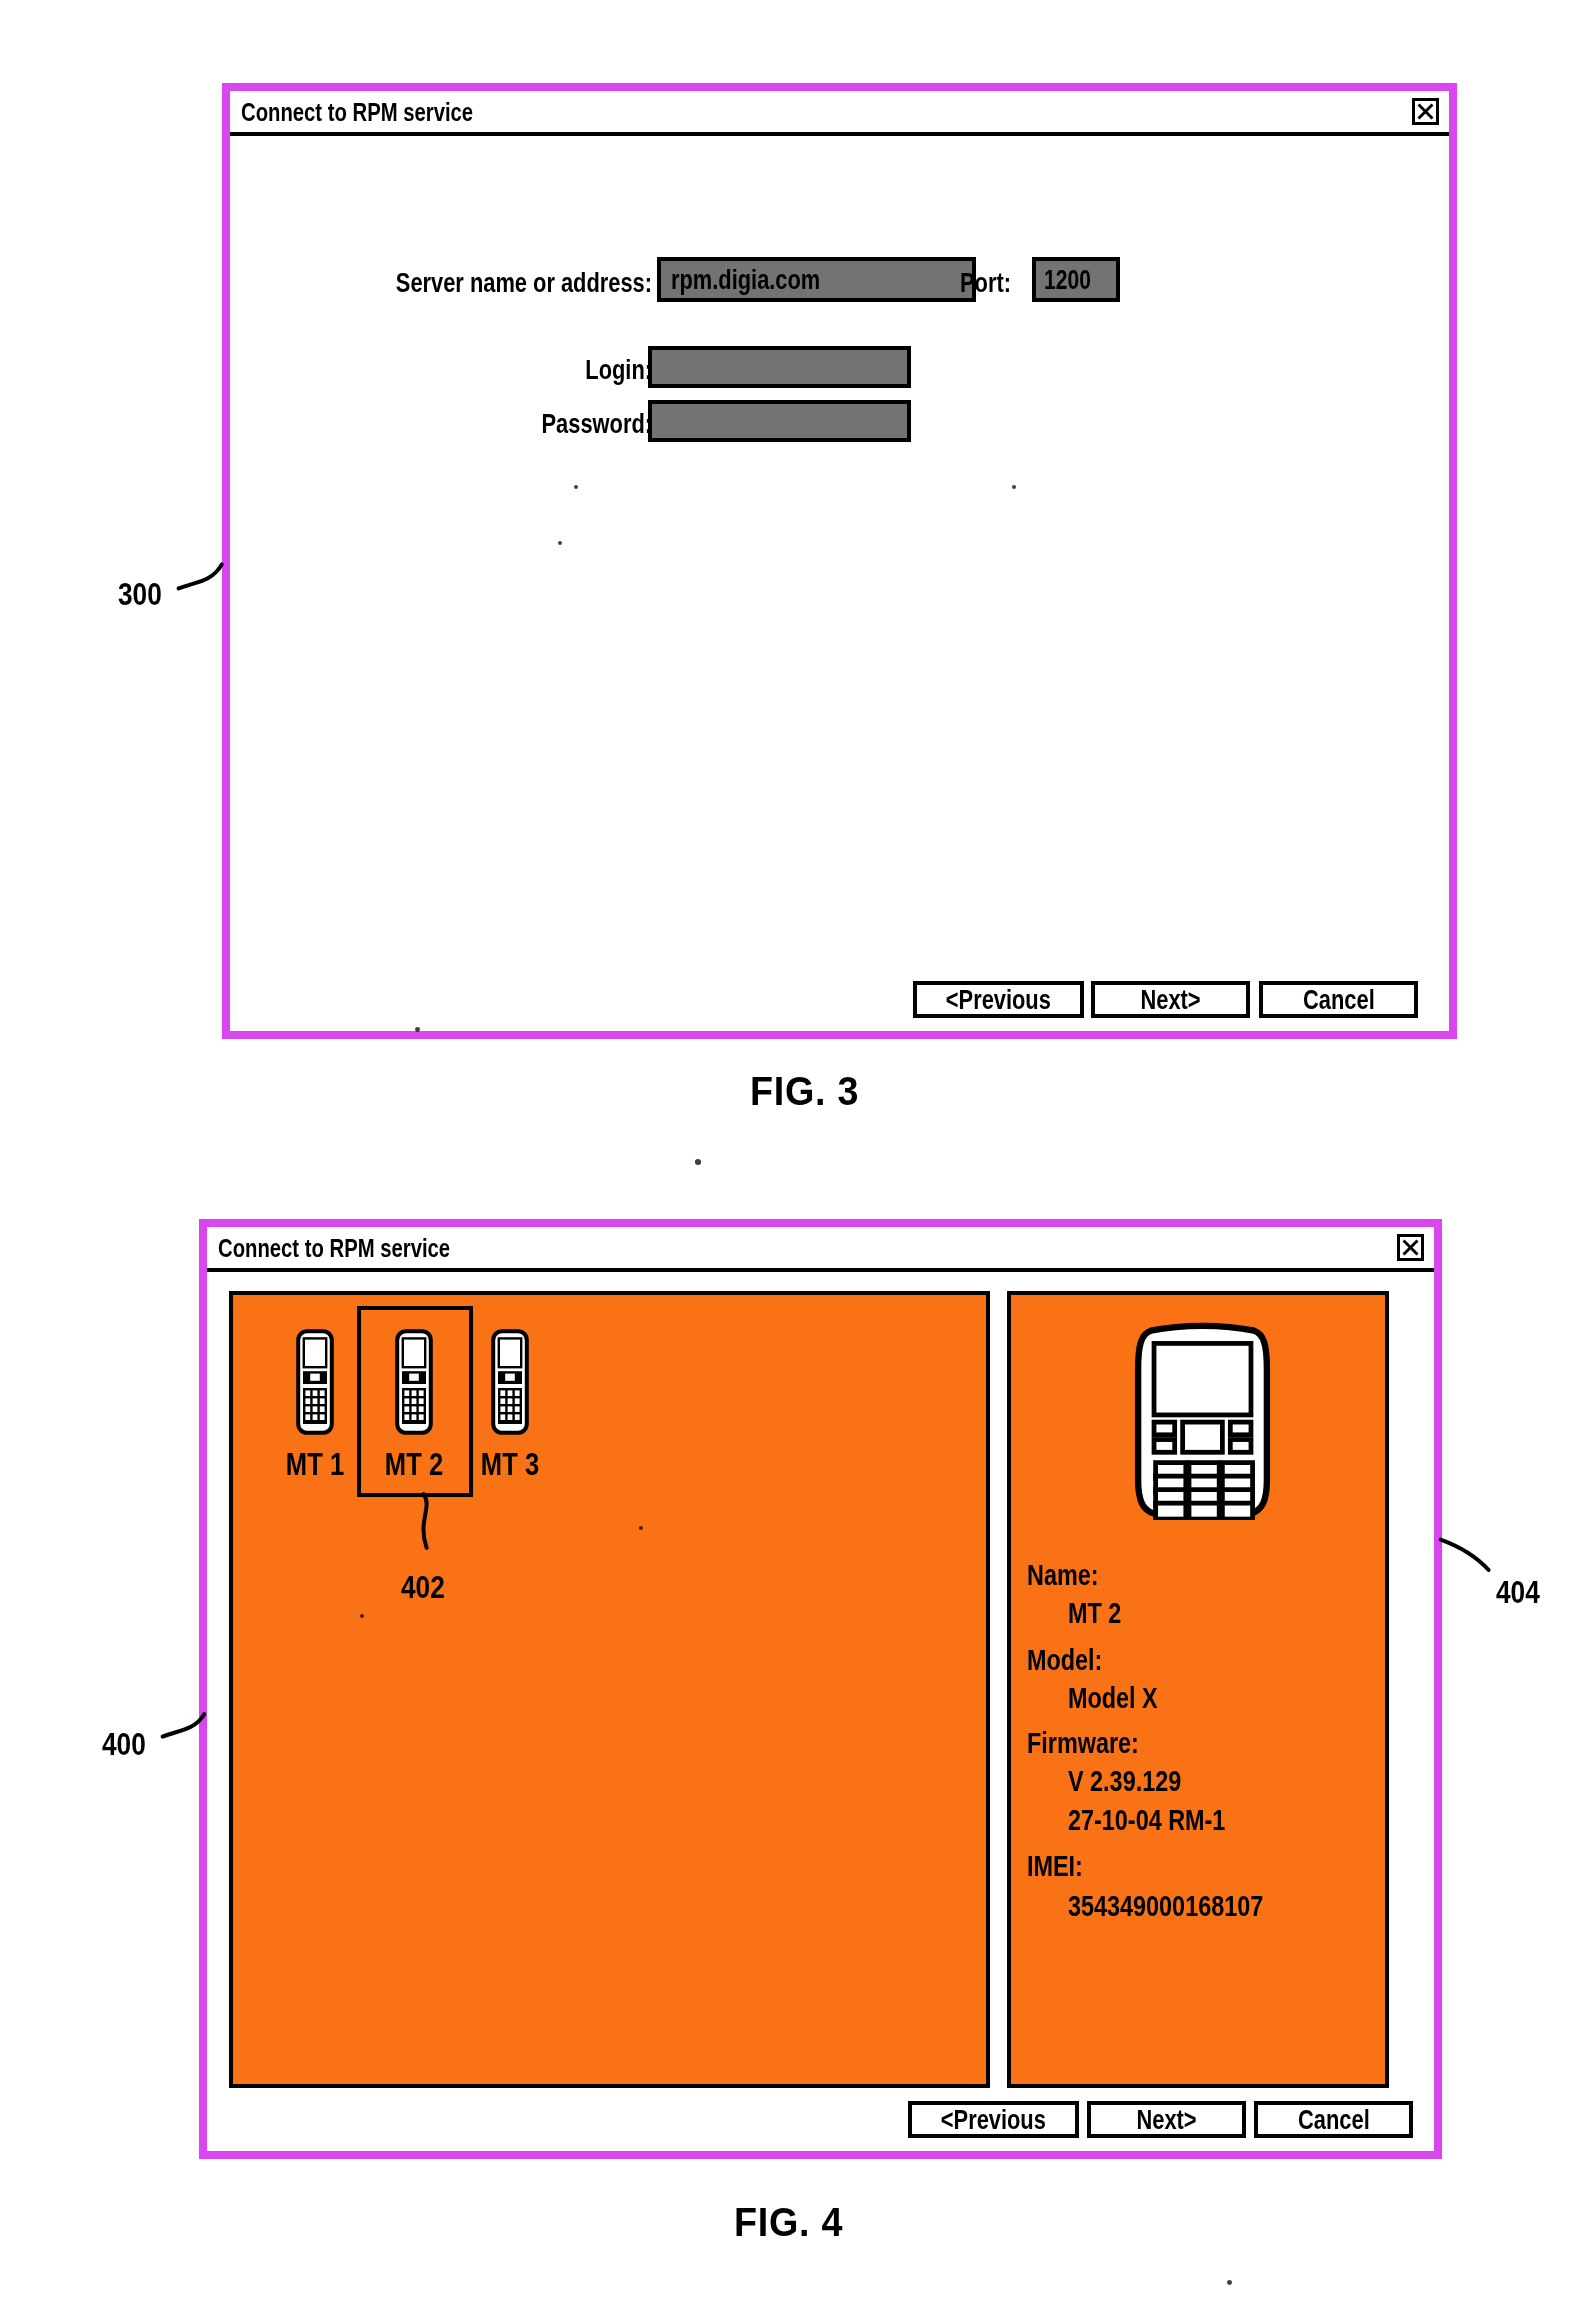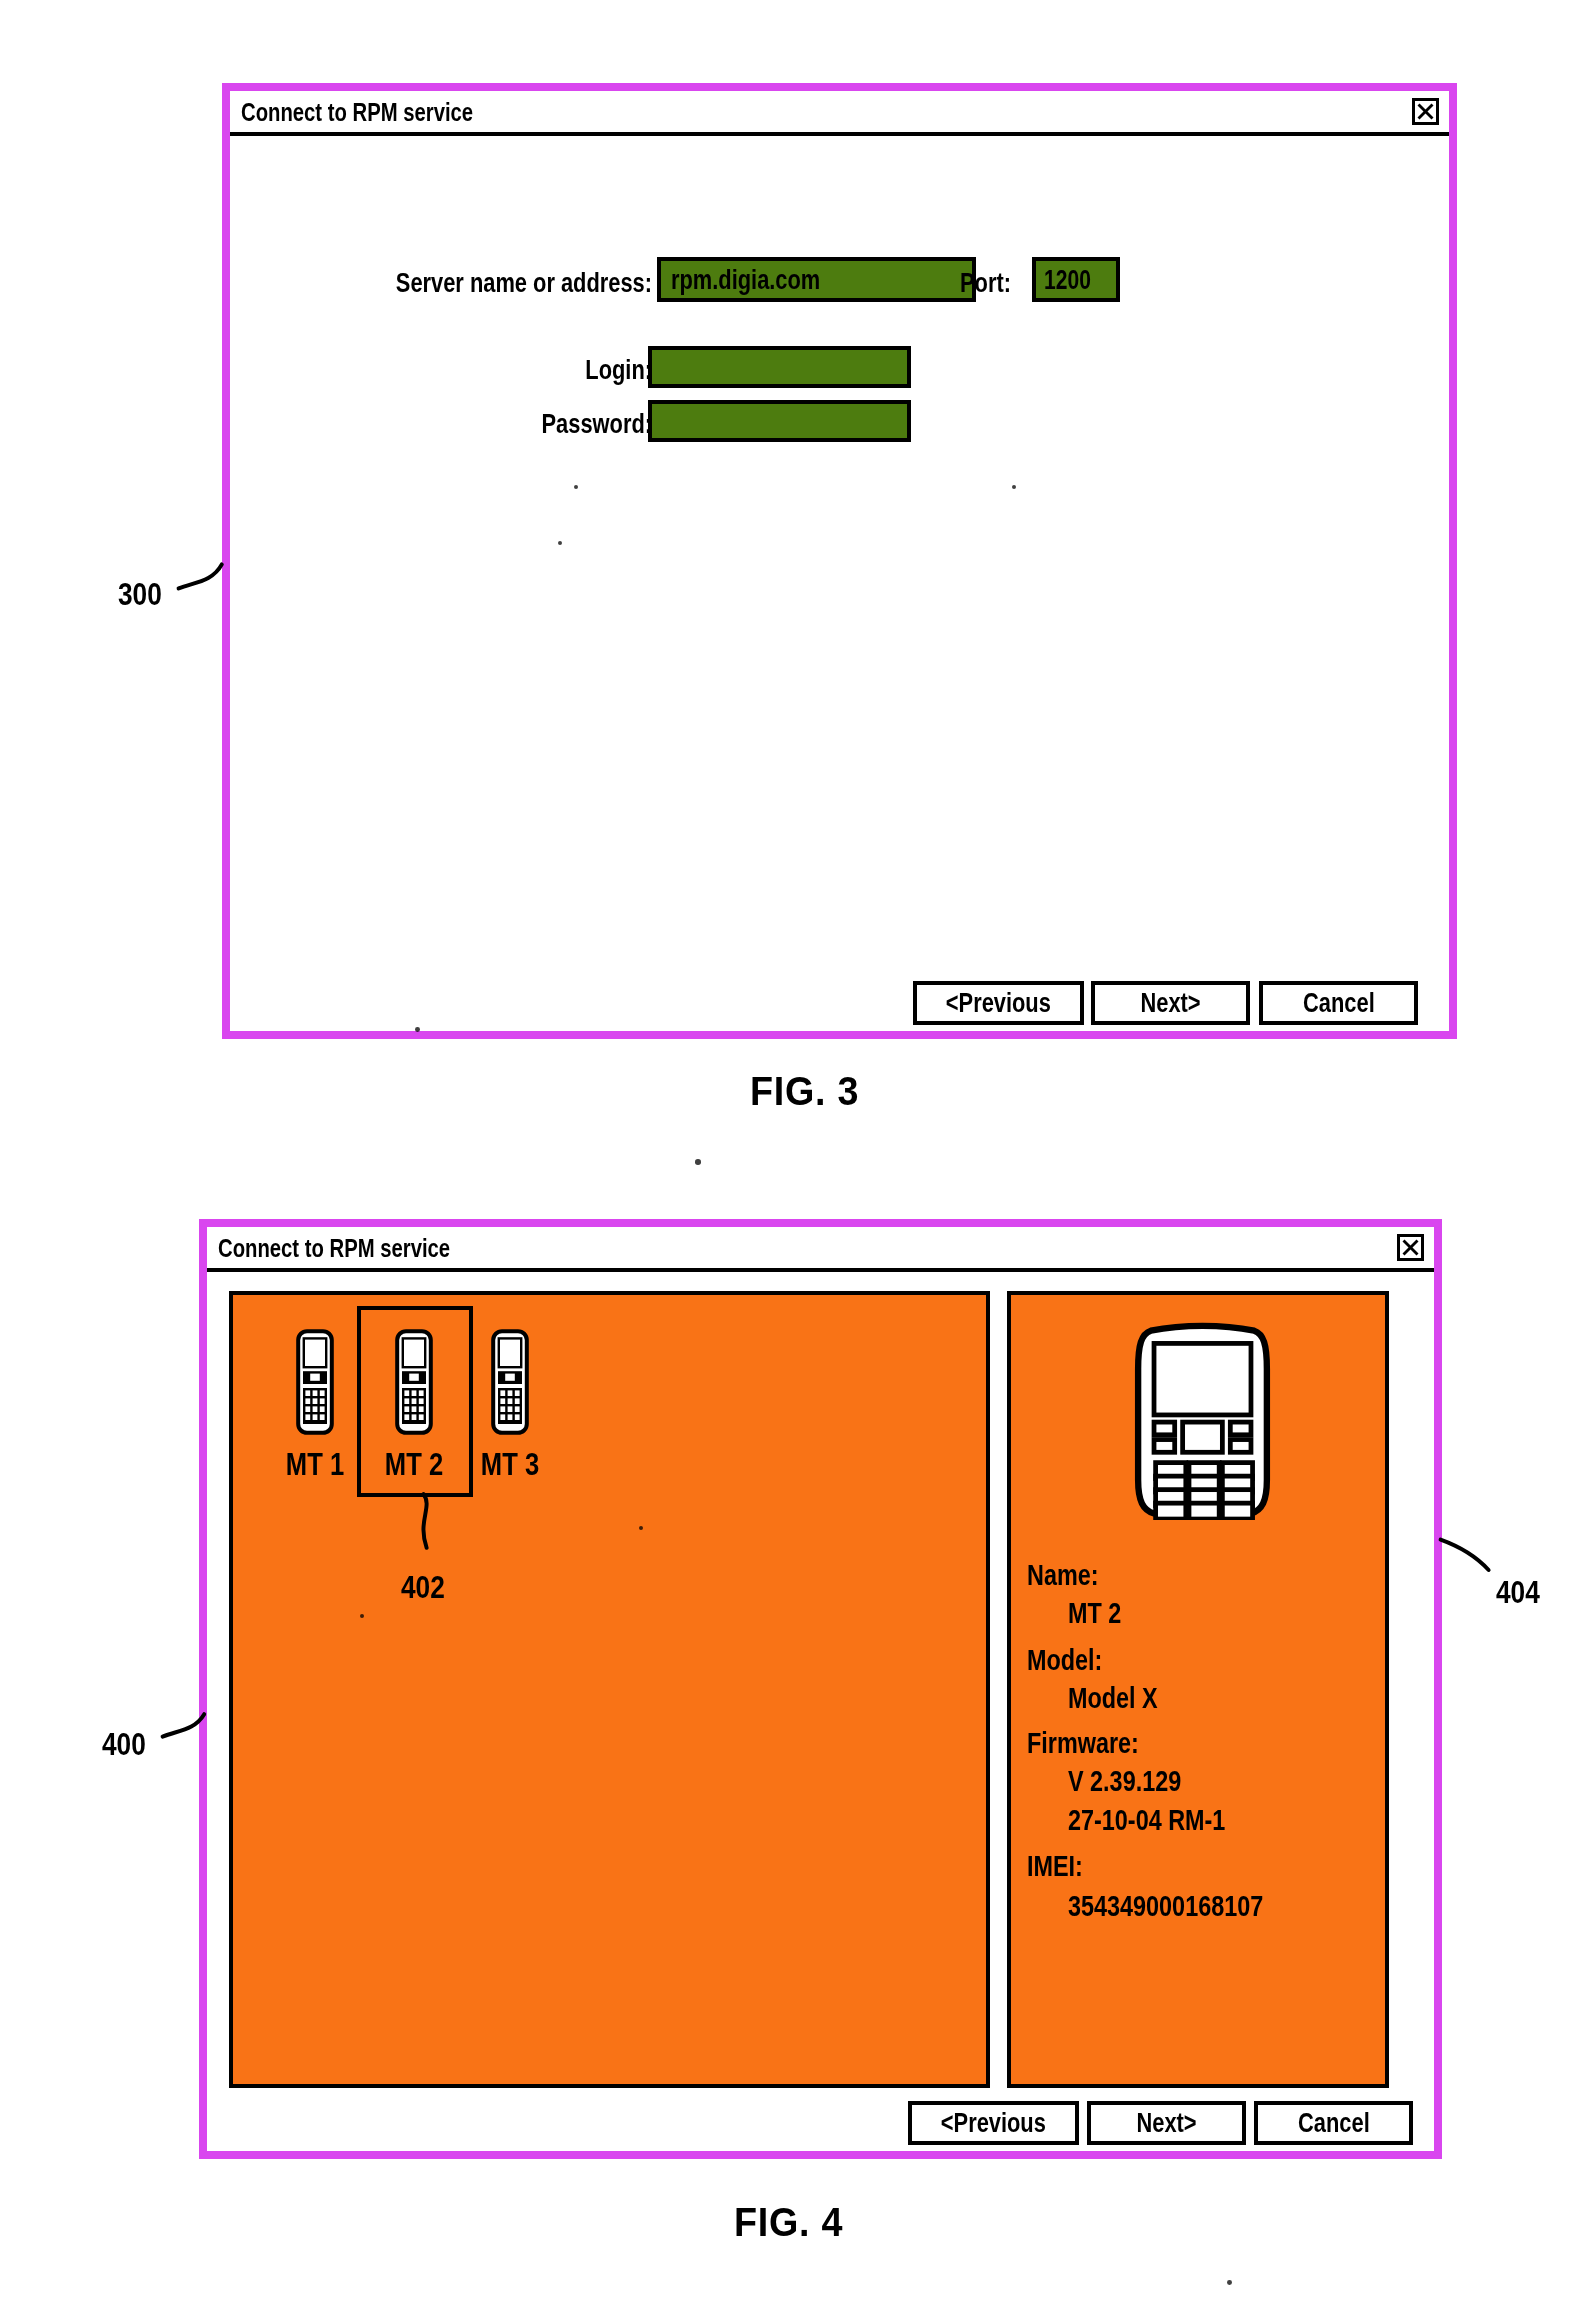--- a/index.html
+++ b/index.html
@@ -66,21 +66,21 @@
     font-size: 28px;
     font-weight: bold;
     white-space: nowrap;
     transform: scaleX(0.78);
     transform-origin: right center;
     text-align: right;
   }
   .textfield {
     position: absolute;
     border: 4px solid #000;
-    background: #4d7c0f;
+    background: #737373;
     box-sizing: border-box;
     overflow: hidden;
   }
   .textfield .value {
     position: absolute;
     left: 9.6px;
     top: 50%;
     transform: translateY(-50%) scaleX(0.78);
     transform-origin: left center;
     font-size: 28px;
@@ -91,21 +91,21 @@
     left: 8px;
     font-size: 27px;
   }
 
   
   .btn {
     position: absolute;
     border: 4px solid #000;
     background: #fff;
     box-sizing: border-box;
-    height: 44px;
+    height: 37px;
     display: flex;
     align-items: center;
     justify-content: center;
   }
   .btn .btn-label {
     font-size: 28px;
     font-weight: bold;
     white-space: nowrap;
     transform: scaleX(0.78);
     letter-spacing: 0px;

